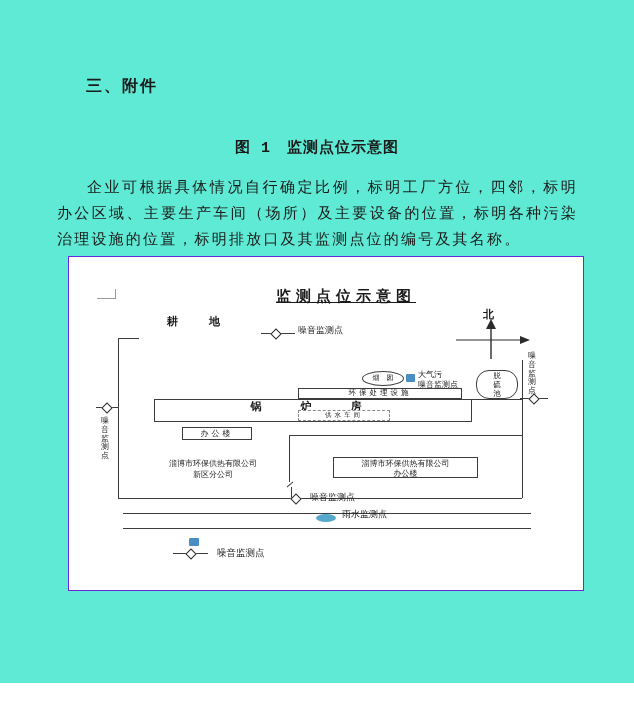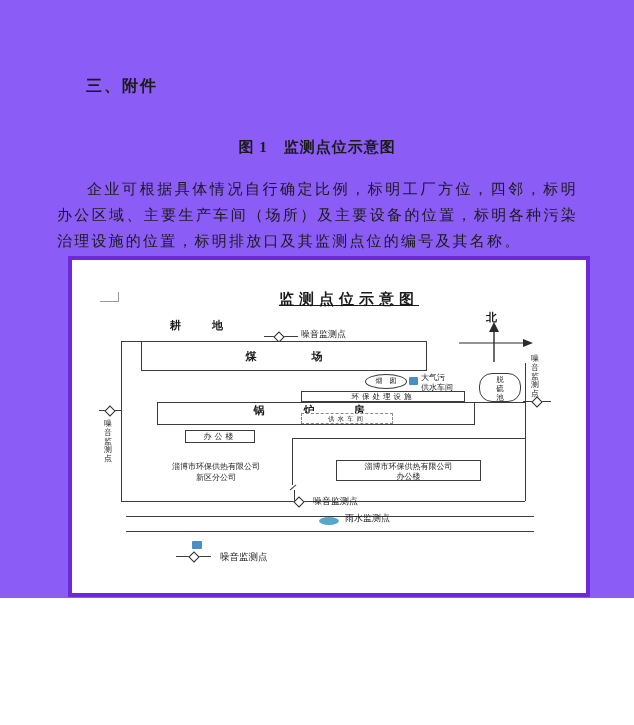--- a/index.html
+++ b/index.html
@@ -1,30 +1,30 @@
 <!DOCTYPE html>
 <html><head>
 <meta charset="utf-8">
 <style>
   html,body{margin:0;padding:0;background:#ffffff;}
   .page{
-    position:relative;width:634px;height:598px;background:#8b5cf6;
-    font-family:Liberation Serif, serif;color:#1a1a1a;overflow:hidden;
+    position:relative;width:634px;height:683px;background:#5eead4;
+    font-family:Liberation Mono, monospace;color:#1a1a1a;overflow:hidden;
   }
   .abs{position:absolute;}
   .hd{font-weight:bold;}
   .hl{position:absolute;height:0;border-top:1px solid #3c3c3c;}
   .vl{position:absolute;width:0;border-left:1px solid #3c3c3c;}
   .bx{position:absolute;border:1px solid #3c3c3c;background:#fff;box-sizing:border-box;text-align:center;}
   .dm{position:absolute;width:6px;height:6px;border:1px solid #2b2b2b;background:#fff;transform:rotate(45deg);}
   .lbl{position:absolute;white-space:pre;line-height:1.15;}
   .pre{white-space:pre-line;}
   .vtext{position:absolute;word-break:break-all;white-space:normal;}
   .blue{position:absolute;}
-  .frame{position:absolute;left:68px;top:256px;width:514px;height:333px;border:4px solid #6d28d9;background:#fff;}
+  .frame{position:absolute;left:68px;top:256px;width:514px;height:333px;border:1px solid #6d28d9;background:#fff;}
   .caption{position:absolute;left:0;width:634px;text-align:center;font-weight:bold;font-size:15px;letter-spacing:1px;}
   .para{
     position:absolute;left:57px;top:176px;width:521px;
     font-size:15px;line-height:26px;letter-spacing:2.2px;
     text-align:justify;text-indent:2em;
   }
 </style>
 </head>
 <body>
 
@@ -54,26 +54,25 @@
 
     <div class="hl" style="left:192px;top:76px;width:34px;"></div>
     <div class="dm" style="left:203px;top:73px;"></div>
     <div class="lbl" style="left:229px;top:69px;font-size:9px;">噪音监测点</div>
 
     <div class="vl" style="left:49px;top:81px;height:160px;"></div>
     <div class="hl" style="left:49px;top:81px;width:21px;"></div>
     <div class="hl" style="left:49px;top:241px;width:404px;"></div>
     <div class="vl" style="left:453px;top:103px;height:138px;"></div>
 
-    <div class="bx hd" style="left:69px;top:81px;width:286px;height:30px;font-size:11px;line-height:28px;">煤　　　　　场</div>
 
     <div class="bx" style="left:293px;top:114px;width:42px;height:15px;border-radius:50%;font-size:7px;line-height:13px;">烟　囱</div>
     <div class="blue" style="left: 337px; top: 117px; width: 9px; height: 8px; border-radius: 1px; background: rgb(74, 143, 196);"></div>
     <div class="lbl pre" style="left:349px;top:113px;font-size:8px;line-height:9.5px;white-space:pre-line;">大气污
-供水车间</div>
+噪音监测点</div>
 
     <div class="bx" style="left:407px;top:113px;width:42px;height:29px;border-radius:13px;">
       <div class="vtext" style="position:static;width:9px;margin:1px auto 0;font-size:7.5px;line-height:9px;">脱硫池</div>
     </div>
 
     <div class="vtext" style="left:459px;top:95px;width:10px;font-size:8px;line-height:8.8px;">噪音监测点</div>
     <div class="hl" style="left:451px;top:141px;width:28px;"></div>
     <div class="dm" style="left:461px;top:138px;"></div>
 
     <div class="bx" style="left:229px;top:131px;width:164px;height:11px;font-size:7.5px;line-height:9px;letter-spacing:3px;">环保处理设施</div>

